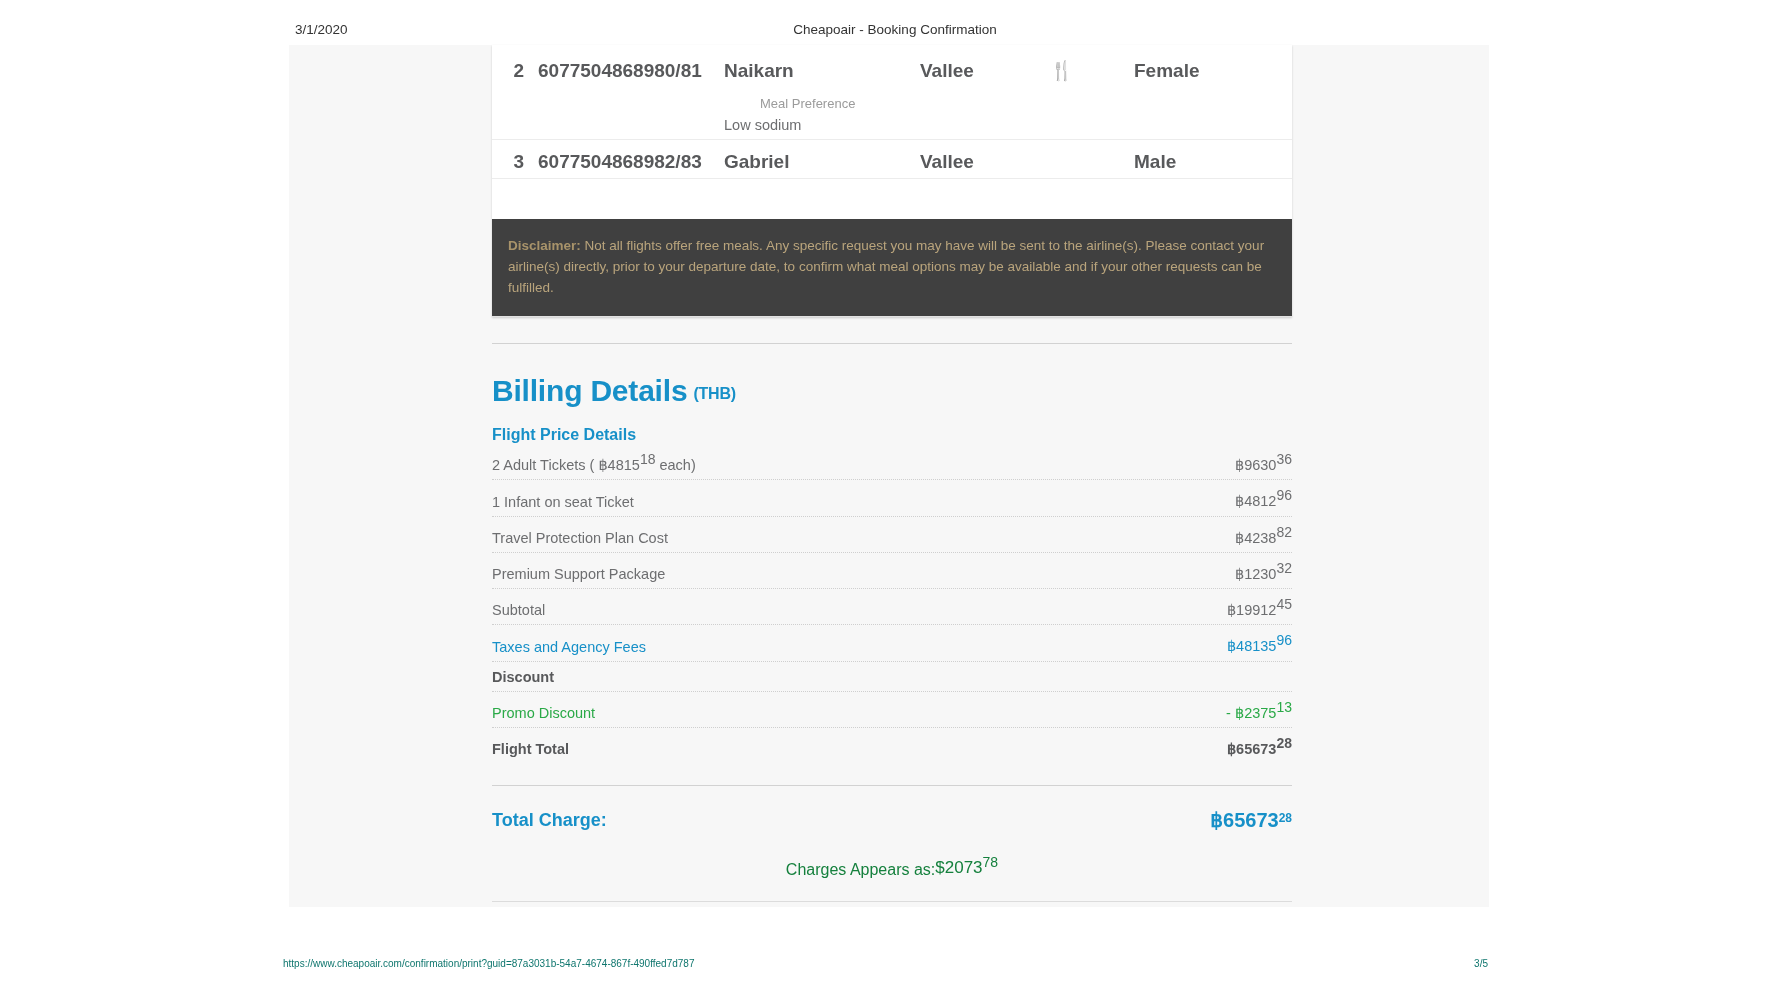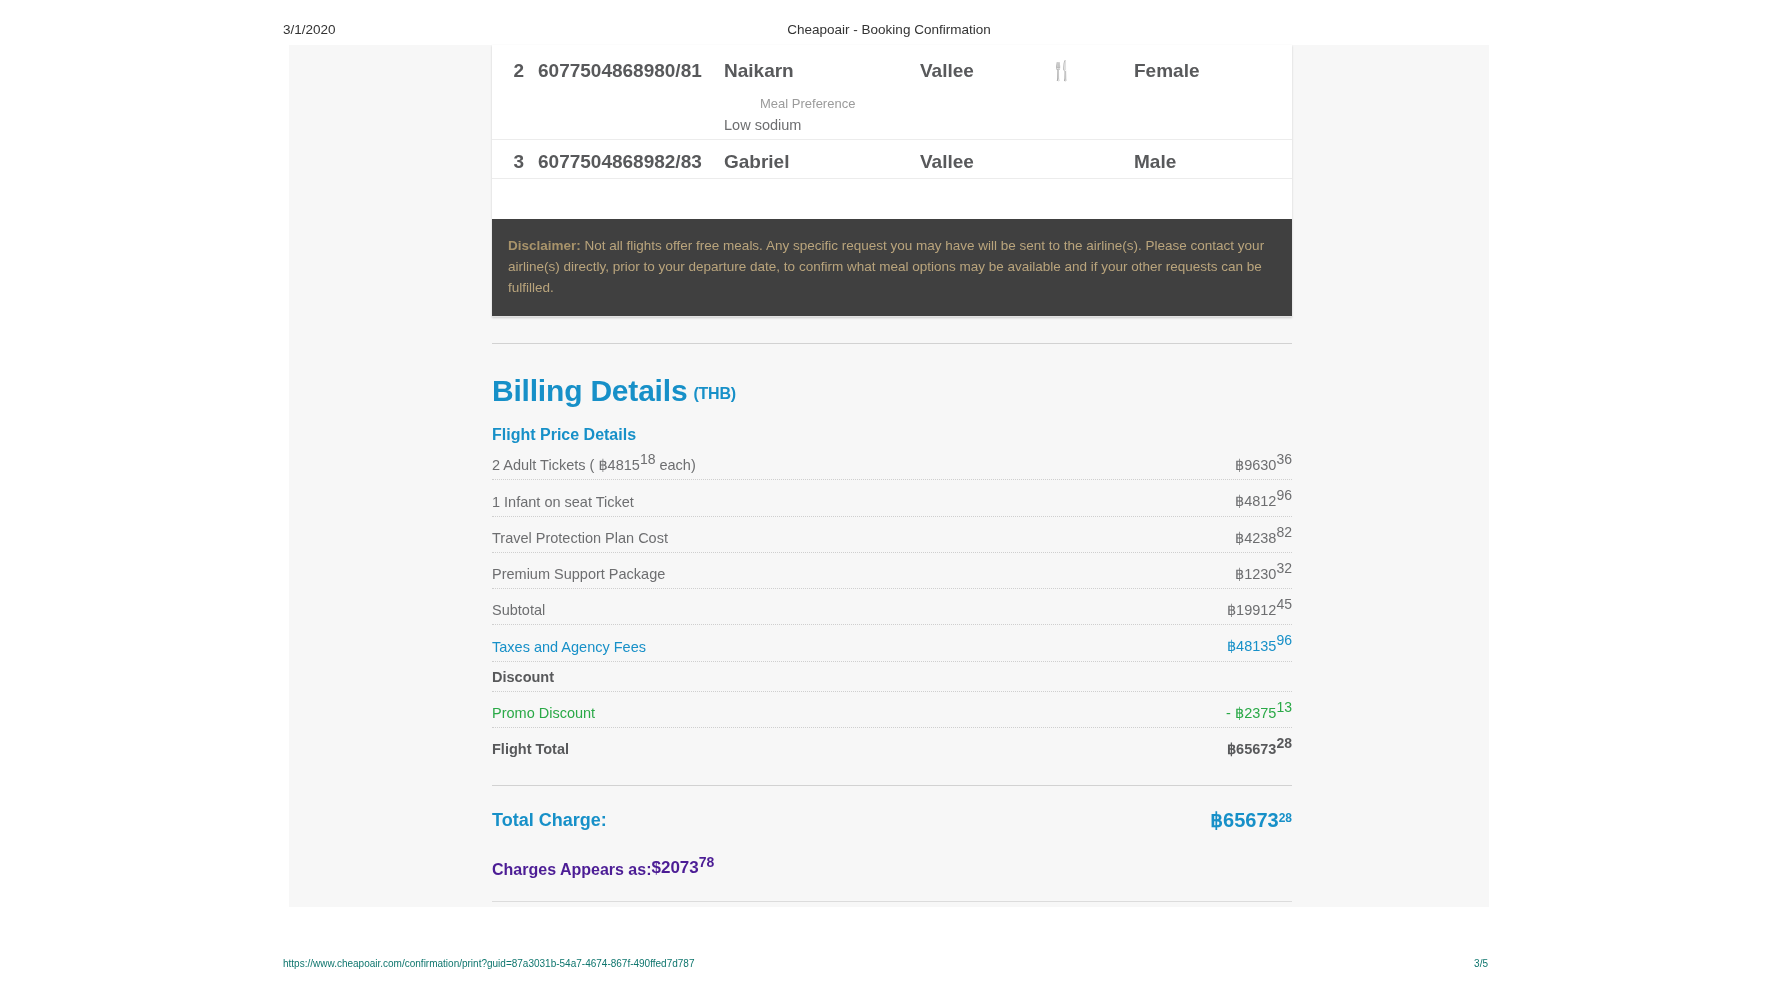--- a/index.html
+++ b/index.html
@@ -13,21 +13,21 @@
     position: relative;
     width: 1778px;
     height: 1000px;
     background: #ffffff;
     overflow: hidden;
   }
 
   
   .print-head {
     position: absolute;
-    top: 22px; left: 0; right: 0;
+    top: 22px; left: 12px; right: 0;
     height: 20px;
     font-size: 13.5px;
     color: #333;
   }
   .print-head .date { position: absolute; left: 283px; top: 0; }
   .print-head .title { position: absolute; left: 0; right: 0; text-align: center; }
   .print-foot {
     position: absolute;
     bottom: 22px; left: 0; right: 0;
     height: 20px;
@@ -160,24 +160,24 @@
     align-items: center;
     color: #1790c8;
     font-weight: bold;
     font-size: 18px;
     padding: 22px 0 0 0;
   }
   .total-row .right { font-size: 20px; }
   .total-row .right sup { font-size: 12px; }
   .charges-row {
     display: flex;
-    justify-content: flex-start;
+    justify-content: center;
     align-items: flex-end;
-    color: #4c1d95;
-    font-weight: bold;
+    color: #15803d;
+    font-weight: normal;
     font-size: 16px;
     padding: 22px 0 0 0;
   }
   .charges-row .right { font-size: 17px; }
   .bottom-rule {
     border-top: 1px solid #dcdcdc;
     margin-top: 22px;
   }
 </style>
 </head>

